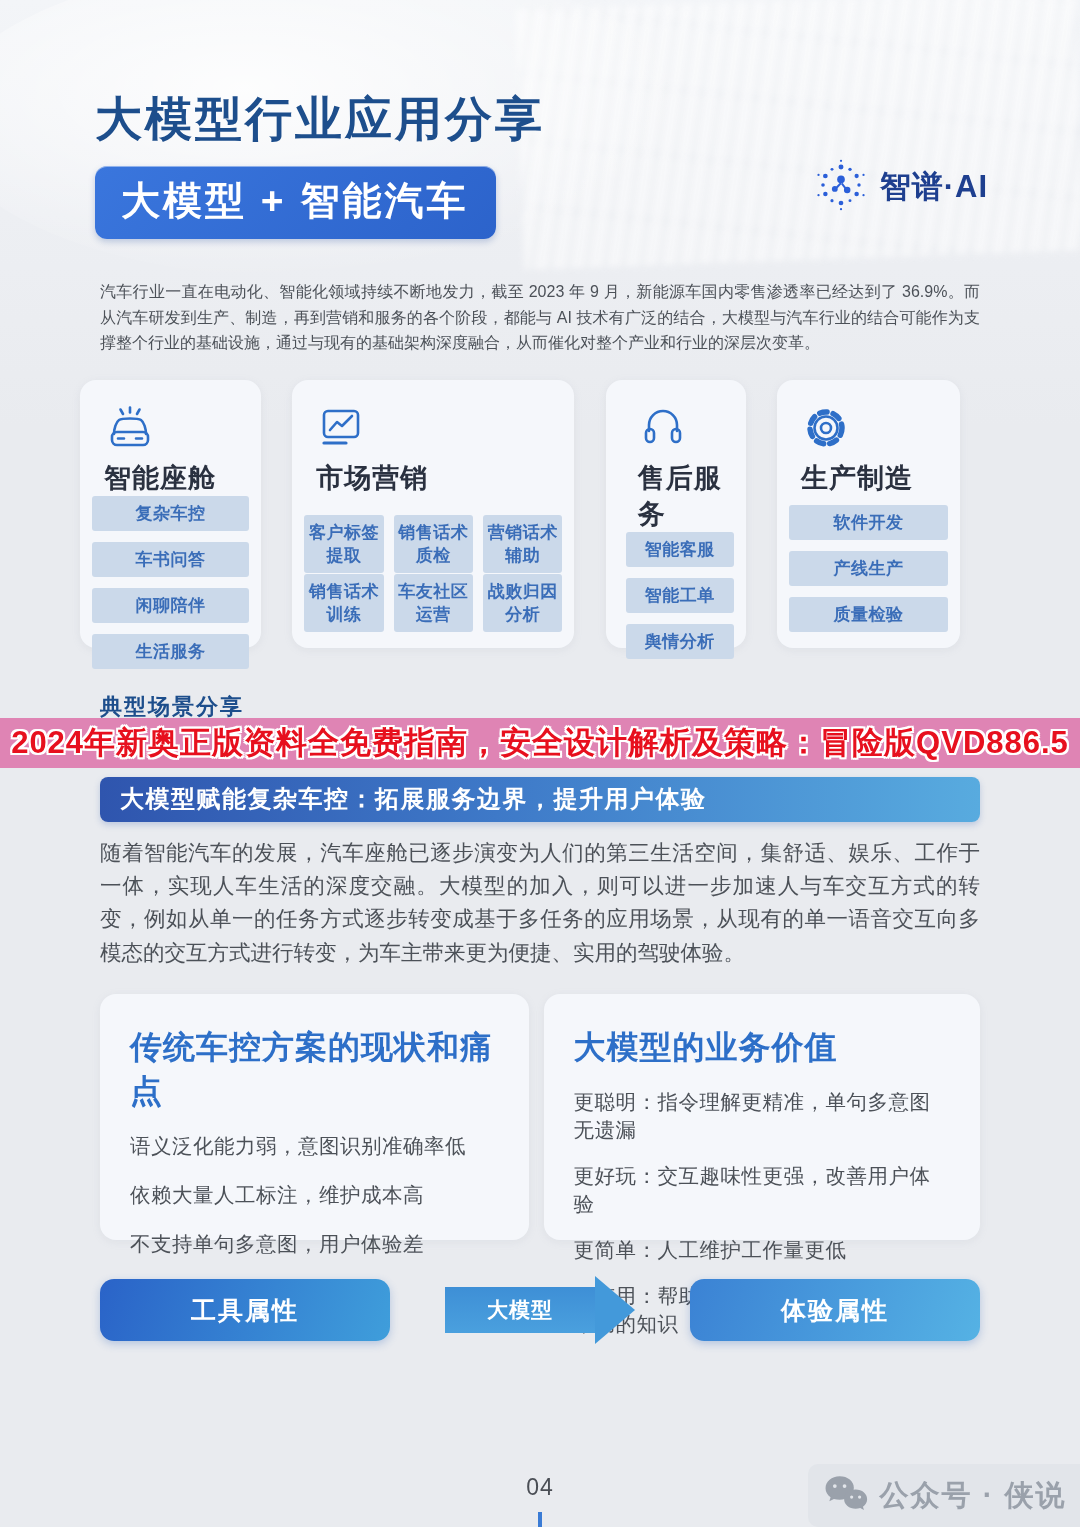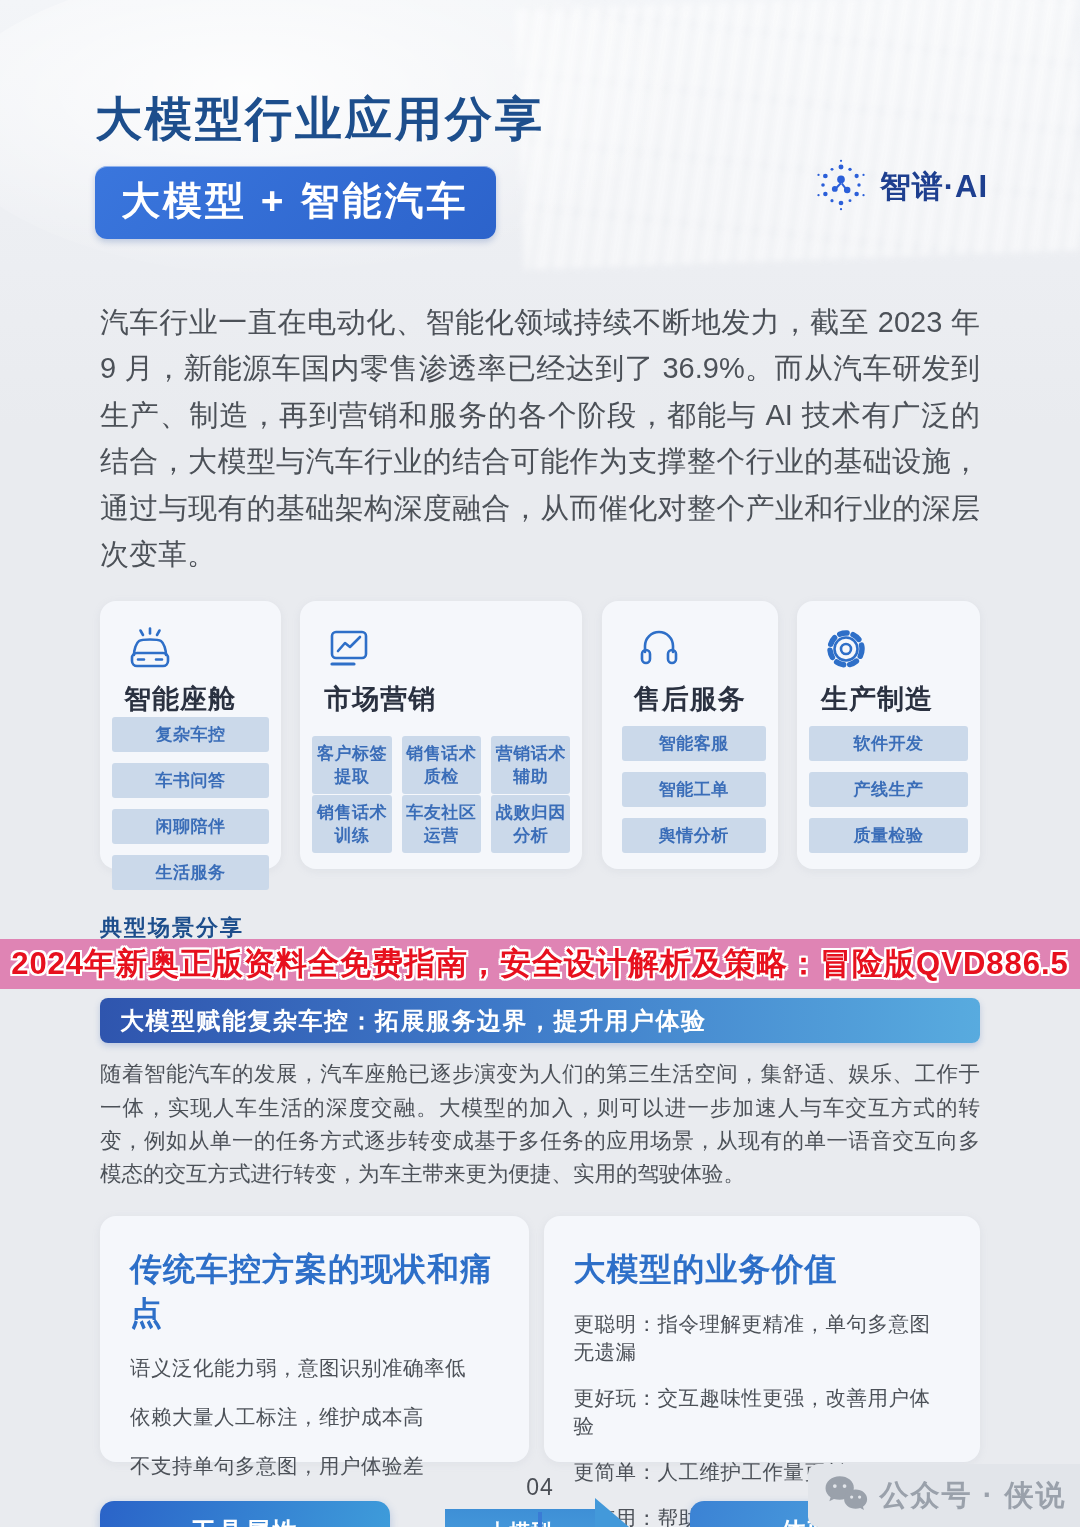--- a/index.html
+++ b/index.html
@@ -28,32 +28,32 @@
   .title-badge{
     display:inline-block; margin-top:15px; padding:8px 28px 11px 26px;
     background:linear-gradient(135deg,#3a76dd 0%,#2c63cb 100%);
     border-radius:12px; box-shadow:inset 0 1px 0 rgba(255,255,255,.45), 0 3px 6px rgba(40,80,160,.25);
     color:#fff; font-size:39px; font-weight:900; letter-spacing:3px;
   }
   .logo{ position:absolute; top:158px; right:92px; display:flex; align-items:center; gap:12px; }
   .logo-text{ font-size:31px; font-weight:900; color:#1e3f8f; letter-spacing:1px; }
 
   .intro{
-    margin:60px 100px 0; width:880px;
-    font-size:29px; line-height:1.6; color:#4c5158; text-align:justify;
-  }
-
-  .domains{ margin:24px 100px 0; width:880px; display:flex; justify-content:space-between; }
+    margin:40px 100px 0; width:880px;
+    font-size:16px; line-height:1.6; color:#4c5158; text-align:justify;
+  }
+
+  .domains{ margin:24px 80px 0; width:880px; display:flex; justify-content:space-between; }
   .domain-card{
     background:#f5f7fb; border-radius:16px; padding:24px 12px 16px;
     display:flex; flex-direction:column; height:268px;
     box-shadow:0 2px 8px rgba(150,160,175,.12);
   }
   .domain-card.c1{ width:181px; } .domain-card.c2{ width:282px; }
-  .domain-card.c3{ width:176px;padding-left:20px; } .domain-card.c4{ width:183px; }
+  .domain-card.c3{ width:140px;padding-left:20px; } .domain-card.c4{ width:183px; }
   .domain-icon{ margin-left:12px; height:48px; }
   .domain-title{ margin:8px 0 0 12px; font-size:27px; font-weight:700; color:#2a3140; letter-spacing:1px; }
   .tags{ margin-top:auto; display:flex; flex-direction:column; gap:11px; }
   .tags.grid2{ display:grid; grid-template-columns:1fr 1fr 1fr; gap:1px 10px; }
   .tag{
     background:#cbd9ea; color:#3a6db8; font-size:17px; font-weight:700;
     text-align:center; padding:6px 2px; border-radius:3px; letter-spacing:.5px;
   }
 
   .scenario-header{ position:relative; margin-top:44px; height:78px; }

